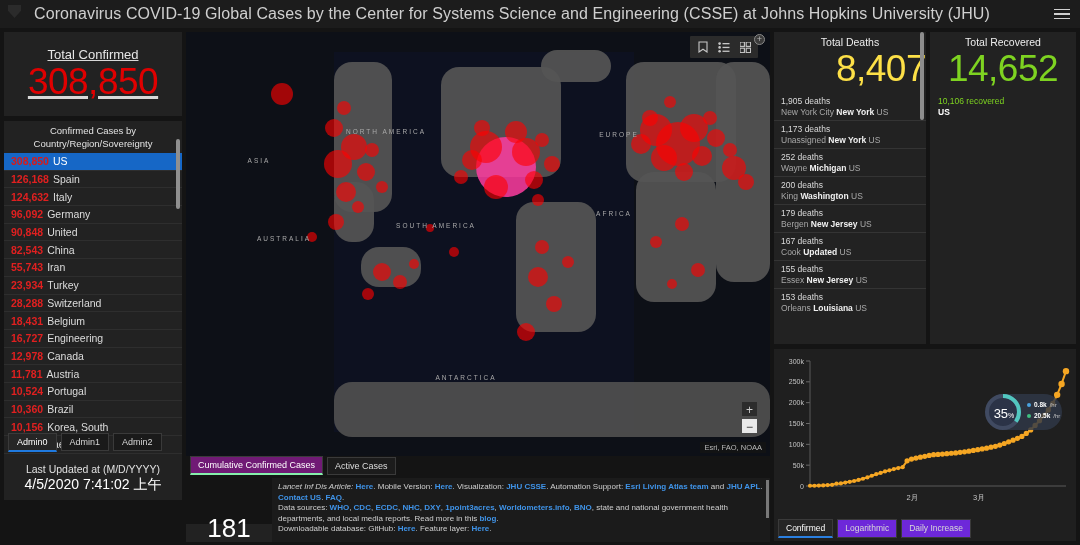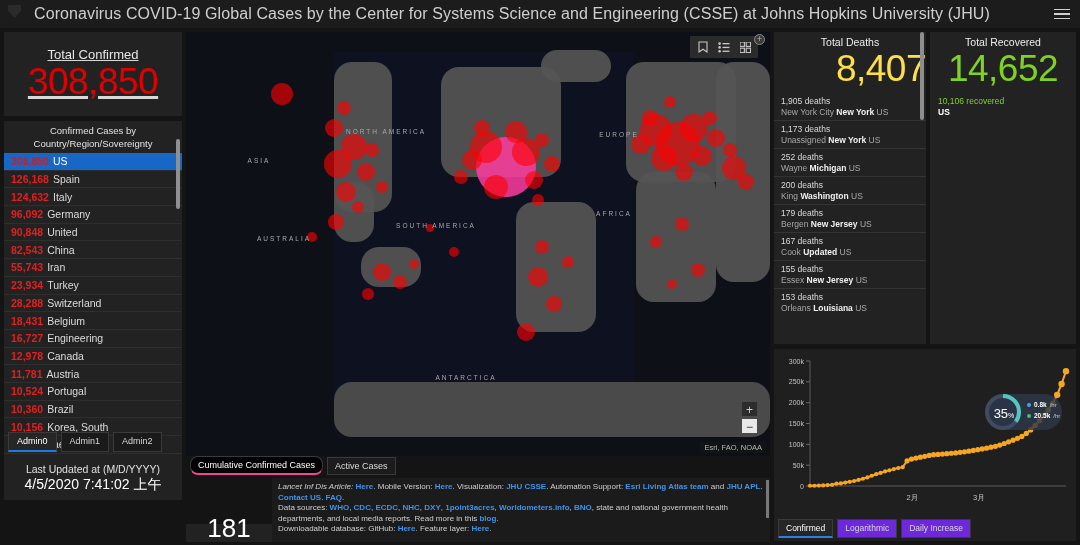--- a/index.html
+++ b/index.html
@@ -68,21 +68,21 @@
   .cp-row.sel .cp-num { color: #d81a1a; }
   .cp-name { color: #dcdcdc; font-size: 10.5px; }
   .cp-row.sel .cp-name { color: #ffffff; }
   .cp-scroll {
     position: absolute; right: 2px; top: 18px; width: 4px; height: 70px;
     background: #8f8f8f; border-radius: 2px;
   }
 
   .admin-tabs {
     position: absolute; left: 0; top: 400px; width: 178px; height: 20px;
-    display: flex; gap: 4px; padding-left: 4px; 
+    display: flex; gap: 4px; padding-left: 4px; align-items: center;
   }
   .admin-tab {
     font-size: 9px; color: #d6d6d6; background: #1a1a1a; border: 1px solid #3a3a3a;
     padding: 3px 8px; cursor: pointer;
   }
   .admin-tab.active { background: #262626; border-bottom: 2px solid #1f7ae0; color: #fff; }
 
   .last-updated {
     position: absolute; left: 0; top: 424px; width: 178px; height: 44px;
     background: #222; display: flex; flex-direction: column;
@@ -138,21 +138,21 @@
   }
 
   .map-tabs {
     position: absolute; left: 190px; top: 457px; width: 580px; height: 18px;
     display: flex; gap: 4px; align-items: flex-end;
   }
   .map-tab {
     font-size: 9px; color: #dcdcdc; background: #1c1c1c; border: 1px solid #3a3a3a;
     padding: 3px 7px; cursor: pointer;
   }
-  .map-tab.active { background: #000000; border-bottom: 2px solid #ec4899; color: #fff; border-radius: 8px; }
+  .map-tab.active { background: #701a75; border-bottom: 2px solid #86efac; color: #fff; }
 
   
   .footer {
     position: absolute; left: 186px; top: 478px; width: 584px; height: 64px;
     display: flex; background: #141414;
   }
   .countries-box {
     width: 86px; background: #222; display: flex; flex-direction: column;
     align-items: center; justify-content: center; flex: 0 0 86px; margin-top: 46px;
   }

